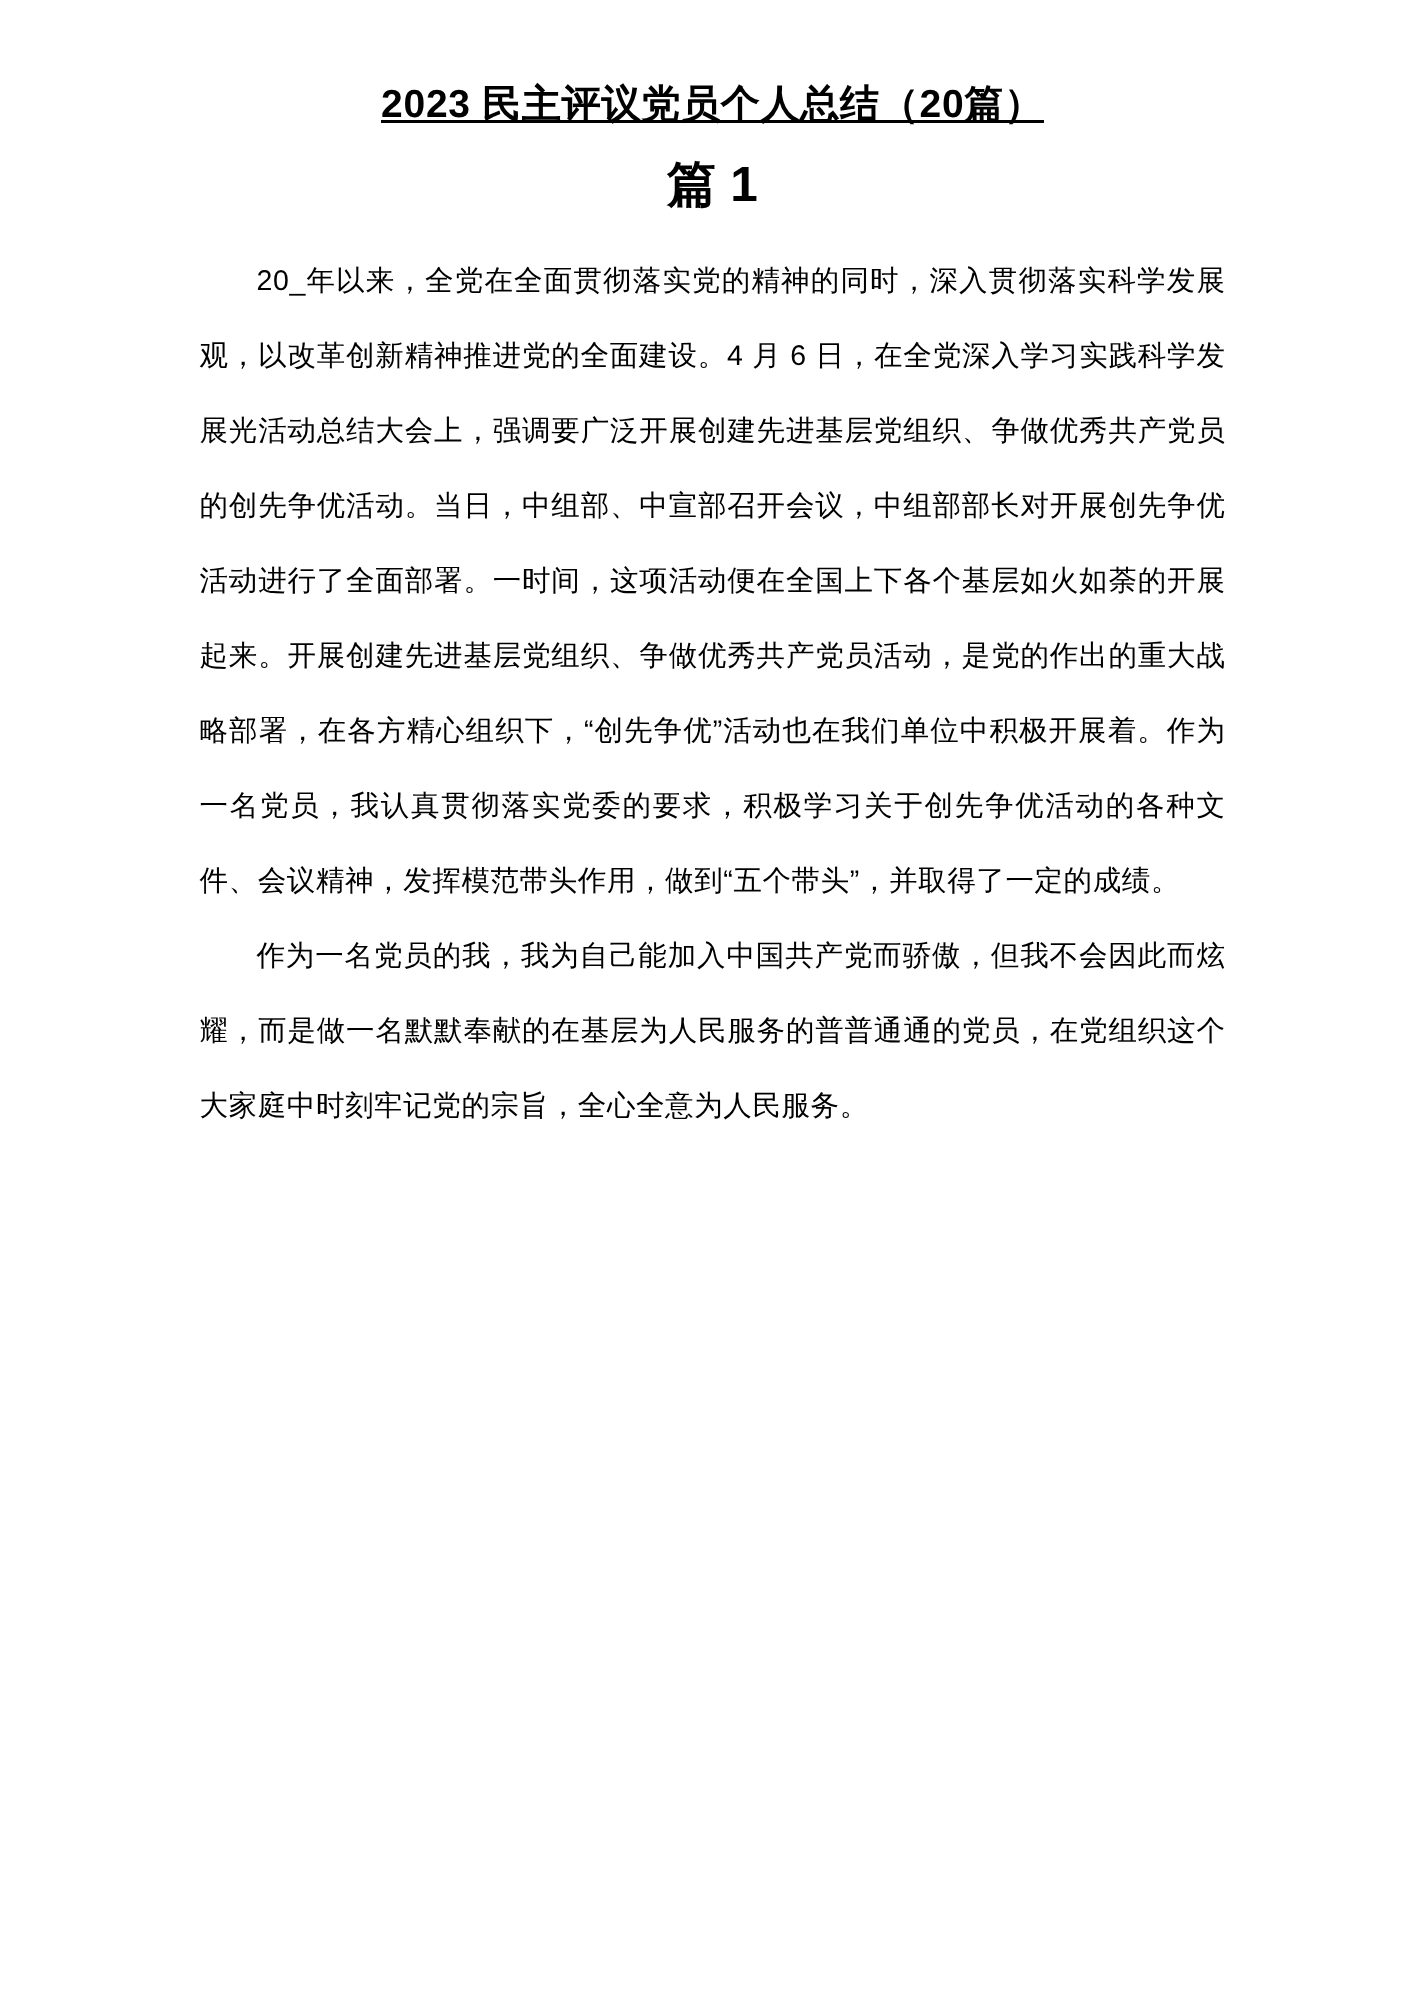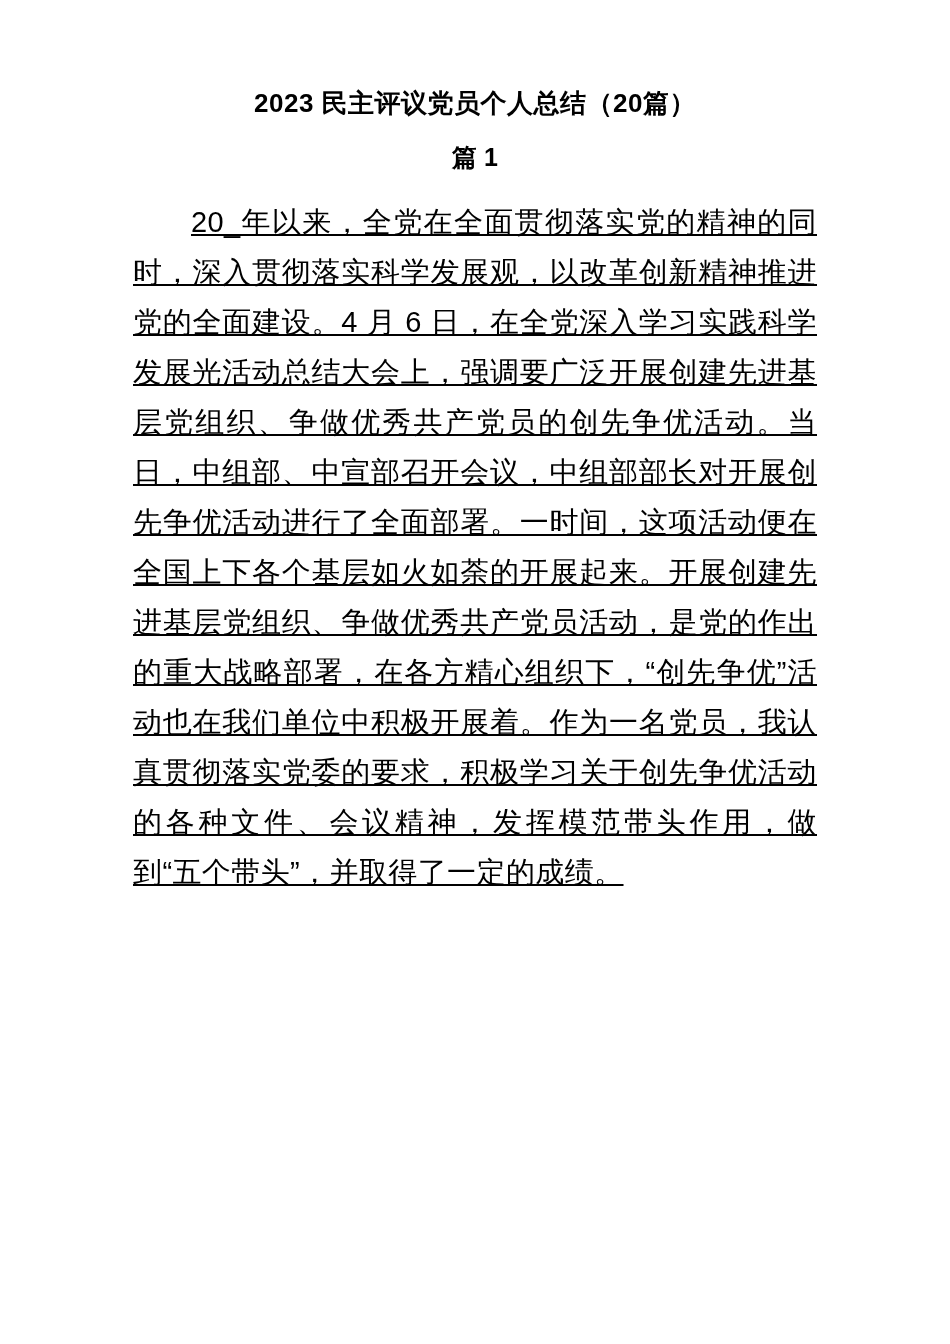--- a/index.html
+++ b/index.html
@@ -26,56 +26,57 @@
     left: 133px;
     top: 0;
     width: 684px;
   }
   .doc-title {
     font-size: 26px;
     font-weight: bold;
     text-align: center;
     letter-spacing: 0.5px;
     margin: 0;
-    padding-top: 86px;
+    padding-top: 52px;
     line-height: 34px;
     white-space: nowrap;
+    text-decoration: underline;
   }
   .section-title {
-    font-size: 25px;
+    font-size: 33px;
     font-weight: bold;
     text-align: center;
     margin: 0;
     padding-top: 21px;
     line-height: 32px;
   }
   .body-block {
     padding-top: 24px;
   }
   p.para {
-    font-size: 29px;
+    font-size: 19px;
     line-height: 50px;
     text-align: justify;
     text-align-last: left;
     text-justify: inter-character;
     margin: 0;
     text-indent: 2em;
     letter-spacing: 0.4px;
     word-break: break-all;
-    text-decoration: underline;
   }
 </style>
 </head>
 <body>
 
 <div class="page">
   <div class="content">
 
     <h1 class="doc-title">2023 民主评议党员个人总结（20篇）</h1>
 
     <h2 class="section-title">篇 1</h2>
 
     <div class="body-block">
       <p class="para">20_年以来，全党在全面贯彻落实党的精神的同时，深入贯彻落实科学发展观，以改革创新精神推进党的全面建设。4 月 6 日，在全党深入学习实践科学发展光活动总结大会上，强调要广泛开展创建先进基层党组织、争做优秀共产党员的创先争优活动。当日，中组部、中宣部召开会议，中组部部长对开展创先争优活动进行了全面部署。一时间，这项活动便在全国上下各个基层如火如荼的开展起来。开展创建先进基层党组织、争做优秀共产党员活动，是党的作出的重大战略部署，在各方精心组织下，“创先争优”活动也在我们单位中积极开展着。作为一名党员，我认真贯彻落实党委的要求，积极学习关于创先争优活动的各种文件、会议精神，发挥模范带头作用，做到“五个带头”，并取得了一定的成绩。</p>
+      <p class="para">作为一名党员的我，我为自己能加入中国共产党而骄傲，但我不会因此而炫耀，而是做一名默默奉献的在基层为人民服务的普普通通的党员，在党组织这个大家庭中时刻牢记党的宗旨，全心全意为人民服务。</p>
     </div>
 
   </div>
 </div>
 
 </body></html>

